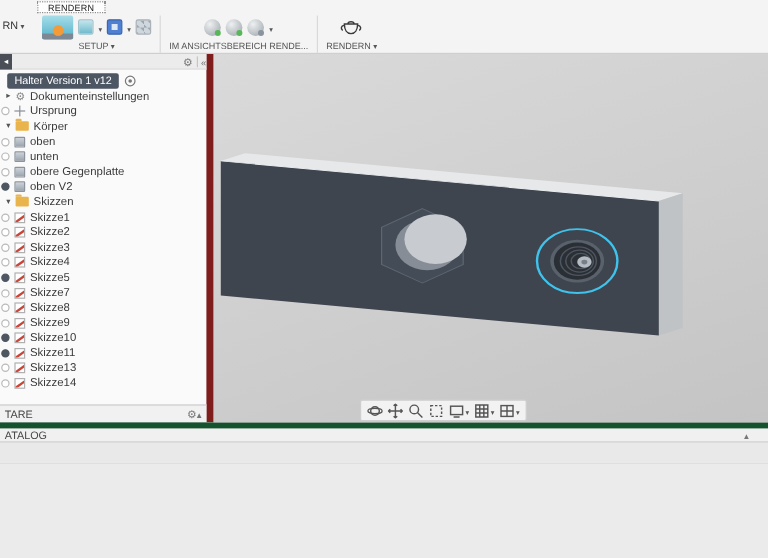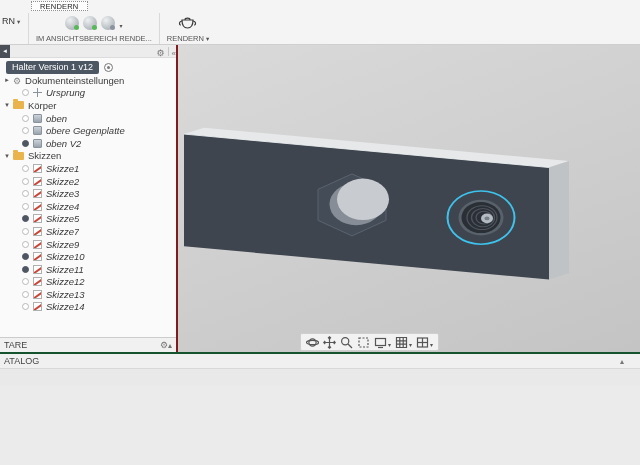--- a/index.html
+++ b/index.html
@@ -34,34 +34,34 @@
   .icon-sphere { width:14px; height:14px; border-radius:50%;
                  background:radial-gradient(circle at 35% 30%, #eef0f1, #9aa2a9); position:relative; }
   .icon-sphere.dot-green::after { content:""; position:absolute; right:0; bottom:0; width:5px; height:5px; border-radius:50%; background:#58b758; }
   .icon-sphere.dot-gray::after { content:""; position:absolute; right:0; bottom:0; width:5px; height:5px; border-radius:50%; background:#8b949c; }
   .teapot-svg { display:block; }
 
   
   .content { flex:1; display:flex; min-height:0; }
 
   
-  .browser { width:178px; flex:none; background:#fafafa; border-right:2px solid #7f1d1d; display:flex; flex-direction:column; }
+  .browser { width:178px; flex:none; background:#fafafa; border-right:6px solid #7f1d1d; display:flex; flex-direction:column; }
   .browser-header { height:13px; flex:none; background:#ececec; border-bottom:1px solid #dcdcdc; display:flex; align-items:center; }
   .hdr-dark { width:10px; height:13px; background:#4a4f57; color:#fff; display:flex; align-items:center; justify-content:center; }
   .hdr-dark::before { content:"◂"; font-size:7px; }
   .hdr-gear::before { content:"⚙"; font-size:9px; color:#777; }
   .hdr-div { width:1px; height:9px; background:#c6c6c6; margin:0 3px; }
   .hdr-chev::before { content:"«"; font-size:8px; color:#777; }
   .hdr-spacer { flex:1; }
 
   .tree { flex:1; padding-top:2px; overflow:hidden; }
   .row { height:12.6px; display:flex; align-items:center; font-size:9.5px; color:#3a3a3a; white-space:nowrap; }
   .row .lbl { overflow:hidden; text-overflow:ellipsis; }
   .i1 { padding-left:3px; }
-  .i2 { padding-left:22px;font-style:italic; }
+  .i2 { padding-left:1px; }
   .row-doc { padding-left:6px; height:14px; }
   .doc-pill { background:#4d5663; color:#fff; border-radius:2px; padding:1px 6px 2px; font-size:9px; }
   .target-icon { width:9px; height:9px; border:1px solid #787878; border-radius:50%; margin-left:5px; position:relative; flex:none; }
   .target-icon::after { content:""; position:absolute; left:2px; top:2px; width:3px; height:3px; border-radius:50%; background:#787878; }
 
   .exp { width:8px; flex:none; font-size:7px; color:#555; text-align:center; margin-right:2px; }
   .exp.open::before { content:"▾"; }
   .exp.closed::before { content:"▸"; }
   .bulb { width:7px; height:7px; flex:none; border-radius:50%; border:1px solid #b9b9b9; background:#fff; margin-right:4px; }
   .row[data-vis="on"] .bulb { background:#4e5662; border-color:#4e5662; }
@@ -98,41 +98,55 @@
   .f-holedot { fill:#777e87; }
   .sel-ring { fill:none; stroke:var(--accent,#3fc3ec); stroke-width:2; }
   .edge-hi { stroke:#eceff1; stroke-width:1; }
 
   .navbar { position:absolute; left:122px; bottom:1px; height:18px; background:rgba(245,245,245,.93); border:1px solid #cfcfcf; border-radius:2px;
             display:flex; align-items:center; gap:4px; padding:0 5px; }
   .nav-ic { display:flex; align-items:center; gap:1px; }
   .nav-ic svg { display:block; stroke:#555; fill:none; stroke-width:1.2; }
 
   
-  .katalog-bar { height:16px; flex:none; background:#f0f0f0; border-top:2px solid #14532d; display:flex; align-items:center; padding:0 4px; font-size:9px; color:#444; }
+  .katalog-bar { height:16px; flex:none; background:#f0f0f0; border-top:5px solid #14532d; display:flex; align-items:center; padding:0 4px; font-size:9px; color:#444; }
   .katalog-bar .chev-up { margin-left:auto; margin-right:12px; }
   .bottom-strip { height:18px; flex:none; background:#e9e9e9; border-top:1px solid #d8d8d8; }
 </style>
 </head>
 <body>
 
 <div class="app">
 
   <div class="header">
     <div class="tabrow">
       <div class="tab-active">
         <span>RENDERN</span>
       </div>
     </div>
     <div class="partial-tab">
       <span>RN</span>
       <span class="tcaret"></span>
     </div>
     <div class="ribbon">
 
+      <div class="grp">
+        <div class="grp-icons">
+          <div class="icon-big"></div>
+          <div class="icon-sm icon-env"></div>
+          <span class="caret"></span>
+          <div class="icon-sm icon-decal"></div>
+          <span class="caret"></span>
+          <div class="icon-sm icon-tex"></div>
+        </div>
+        <div class="grp-label">
+          <span>SETUP</span>
+            <span class="gcaret"></span>
+        </div>
+      </div>
       <div class="sep"></div>
 
       <div class="grp">
         <div class="grp-icons">
           <div class="icon-sphere dot-green"></div>
           <div class="icon-sphere dot-green"></div>
           <div class="icon-sphere dot-gray"></div>
           <span class="caret"></span>
         </div>
         <div class="grp-label">
@@ -190,20 +204,25 @@
           <span class="lbl">Körper</span>
         </div>
         <div class="row i2" data-vis="off">
           <span class="bulb"></span>
           <span class="ticon t-body"></span>
           <span class="lbl">oben</span>
         </div>
         <div class="row i2" data-vis="off">
           <span class="bulb"></span>
           <span class="ticon t-body"></span>
+          <span class="lbl">unten</span>
+        </div>
+        <div class="row i2" data-vis="off">
+          <span class="bulb"></span>
+          <span class="ticon t-body"></span>
           <span class="lbl">obere Gegenplatte</span>
         </div>
         <div class="row i2" data-vis="on">
           <span class="bulb"></span>
           <span class="ticon t-body"></span>
           <span class="lbl">oben V2</span>
         </div>
         <div class="row i1">
           <span class="exp open"></span>
           <span class="ticon t-folder"></span>
@@ -235,36 +254,36 @@
           <span class="lbl">Skizze5</span>
         </div>
         <div class="row i2" data-vis="off">
           <span class="bulb"></span>
           <span class="ticon t-sketch"></span>
           <span class="lbl">Skizze7</span>
         </div>
         <div class="row i2" data-vis="off">
           <span class="bulb"></span>
           <span class="ticon t-sketch"></span>
+          <span class="lbl">Skizze8</span>
+        </div>
+        <div class="row i2" data-vis="off">
+          <span class="bulb"></span>
+          <span class="ticon t-sketch"></span>
           <span class="lbl">Skizze9</span>
         </div>
         <div class="row i2" data-vis="on">
           <span class="bulb"></span>
           <span class="ticon t-sketch"></span>
           <span class="lbl">Skizze10</span>
         </div>
         <div class="row i2" data-vis="on">
           <span class="bulb"></span>
           <span class="ticon t-sketch"></span>
           <span class="lbl">Skizze11</span>
-        </div>
-        <div class="row i2" data-vis="off">
-          <span class="bulb"></span>
-          <span class="ticon t-sketch"></span>
-          <span class="lbl">Skizze12</span>
         </div>
         <div class="row i2" data-vis="off">
           <span class="bulb"></span>
           <span class="ticon t-sketch"></span>
           <span class="lbl">Skizze13</span>
         </div>
         <div class="row i2" data-vis="off">
           <span class="bulb"></span>
           <span class="ticon t-sketch"></span>
           <span class="lbl">Skizze14</span>

